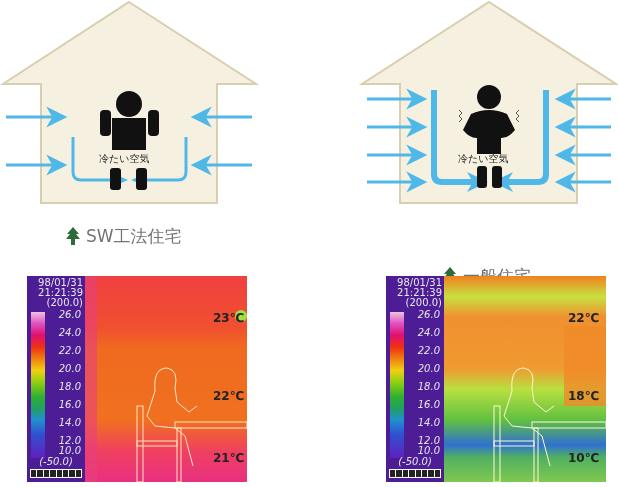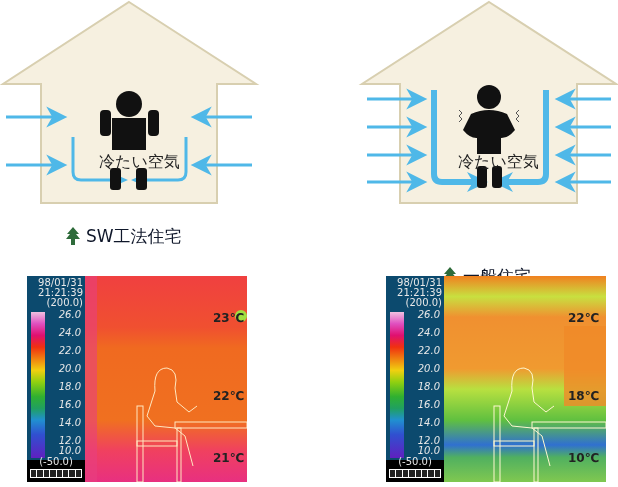--- a/index.html
+++ b/index.html
@@ -1,30 +1,30 @@
 <!DOCTYPE html>
 <html><head>
 <meta charset="utf-8">
 <style>
   html,body{margin:0;padding:0;background:#fff;}
   body{width:618px;height:487px;position:relative;overflow:hidden;font-family:"DejaVu Sans",sans-serif;}
   .house{position:absolute;top:0;}
-  .label{position:absolute;top:224px;height:24px;display:flex;align-items:center;gap:6px;font-size:17px;color:#0f172a;}
+  .label{position:absolute;top:224px;height:24px;display:flex;align-items:center;gap:6px;font-size:17px;color:#737373;}
   .label .tree{width:14px;height:18px;}
   .thermo{position:absolute;top:276px;width:220px;height:206px;background:#000;overflow:hidden;}
-  .scale{position:absolute;left:0;top:0;width:58px;height:184px;background:#0c4a6e;color:#e8e8e8;font-size:10px;line-height:11px;}
+  .scale{position:absolute;left:0;top:0;width:58px;height:206px;background:#4c1d95;color:#e8e8e8;font-size:10px;line-height:11px;}
   .scale .hdr{position:absolute;top:2px;left:4px;width:52px;text-align:right;font-size:10px;line-height:10px;}
   .bar{position:absolute;left:4px;top:36px;width:14px;height:146px;
        background:linear-gradient(to bottom,#f0c0e0 0%,#e050c0 8%,#e01070 16%,#f03010 24%,#f08010 32%,#f0d010 40%,#90d010 48%,#30b030 58%,#20a060 66%,#2090d0 74%,#3050d0 84%,#6020c0 100%);}
   .tick{position:absolute;right:4px;font-size:10px;font-style:italic;}
-  .scale .foot{position:absolute;left:2px;width:54px;text-align:center;font-size:10px;}
+  .scale .foot{position:absolute;left:2px;width:54px;text-align:center;font-size:10px;font-style:italic;}
   .indicator{position:absolute;left:3px;top:193px;width:52px;height:9px;background:#fff;display:flex;gap:1px;padding:1px;box-sizing:border-box;}
   .indicator span{flex:1;background:#222;}
   .img{position:absolute;left:58px;top:0;width:162px;height:206px;}
-  .cold{position:absolute;font-size:16px;color:#222;}
+  .cold{position:absolute;font-size:10px;color:#222;}
 </style>
 </head>
 <body>
 
 <svg class="house" style="left:0;" width="262" height="210" viewBox="0 0 262 210">
   <polygon points="129,2 256,84 217,84 217,203 41,203 41,84 3,84" fill="#f6f0e0" stroke="#d8cfb0" stroke-width="2"></polygon>
 
   <g stroke="#4fb8e8" stroke-width="3" fill="#4fb8e8">
     <line x1="6" y1="117" x2="55" y2="117"></line>
       <polygon points="64,117 50,110 54,117 50,124"></polygon>

